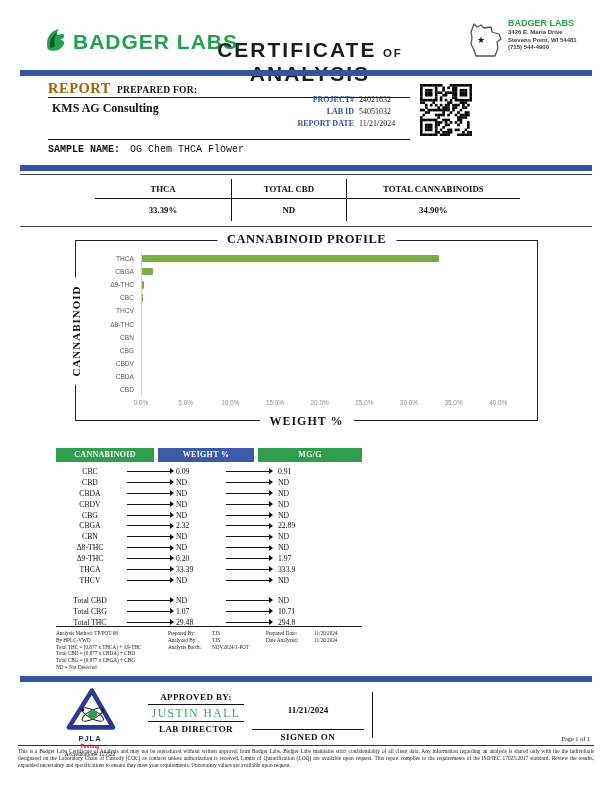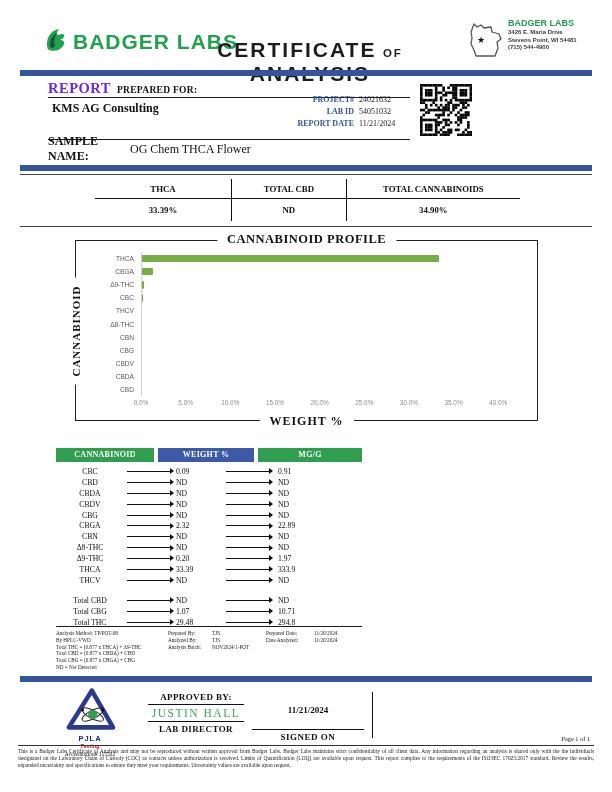--- a/index.html
+++ b/index.html
@@ -17,28 +17,28 @@
              font-family:"Liberation Sans",sans-serif;font-weight:bold;letter-spacing:2px;color:#1c1c1c;}
   .coa-title .big{font-size:21px;}
   .coa-title .small{font-size:11.5px;}
   .hdr-right{right:12px;top:18px;width:136px;display:flex;gap:4px;align-items:flex-start;}
   .hdr-right .txt{font-family:"Liberation Sans",sans-serif;line-height:1.25;}
   .hdr-lab-name{color:#23a14e;font-weight:bold;font-size:9px;}
   .hdr-addr{font-size:6px;font-weight:bold;color:#3c3c3c;}
 
   
   .report-head{left:48px;top:80px;display:flex;align-items:baseline;gap:6px;}
-  .report-word{color:#6d28d9;font-weight:bold;font-size:14.5px;letter-spacing:.5px;}
+  .report-word{color:#a16207;font-weight:bold;font-size:14.5px;letter-spacing:.5px;}
   .prepared-for{font-weight:bold;font-size:9.5px;letter-spacing:.3px;}
   .client{left:52px;top:101px;font-weight:bold;font-size:12px;}
   .fields{left:258px;top:93px;width:152px;font-size:8px;}
   .frow{display:flex;height:12px;align-items:center;}
   .flabel{flex:0 0 96px;text-align:right;color:#35549e;font-weight:bold;}
   .fvalue{padding-left:5px;color:#222;}
-  .sample-block{left:48px;top:143px;font-size:12px;}
+  .sample-block{left:48px;top:143px;font-size:10px;font-family:Liberation Mono, monospace;}
   .srow{display:flex;height:12px;align-items:center;}
   .slabel{flex:0 0 82px;font-weight:bold;}
 
   
   .summary{left:95px;top:179px;width:425px;display:grid;grid-template-columns:32% 27% 41%;}
   .sumcell{text-align:center;font-size:8.8px;display:flex;align-items:center;justify-content:center;}
   .sumhead{font-weight:bold;height:19px;border-bottom:1.3px solid #111;}
   .sumval{height:22px;font-weight:bold;}
   .bl{border-left:1.1px solid #111;}
 

